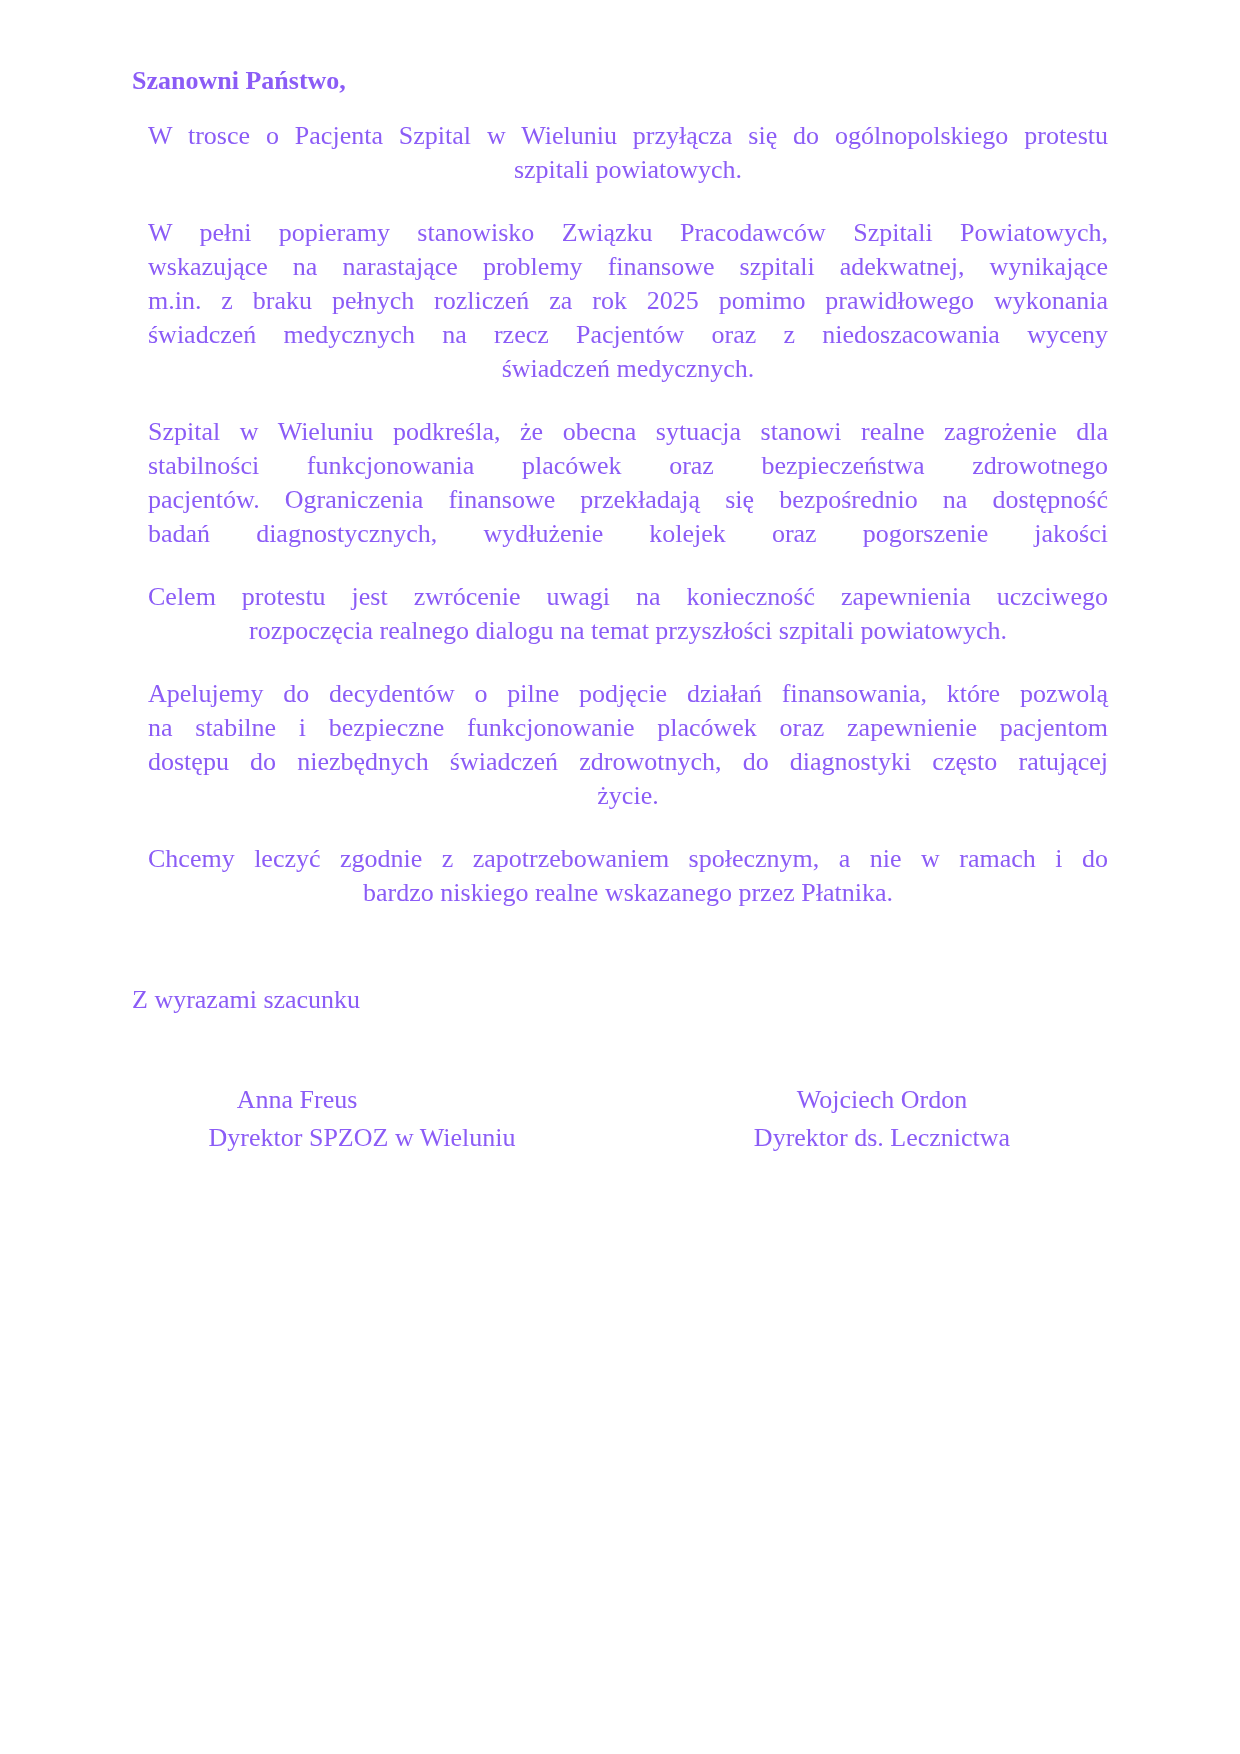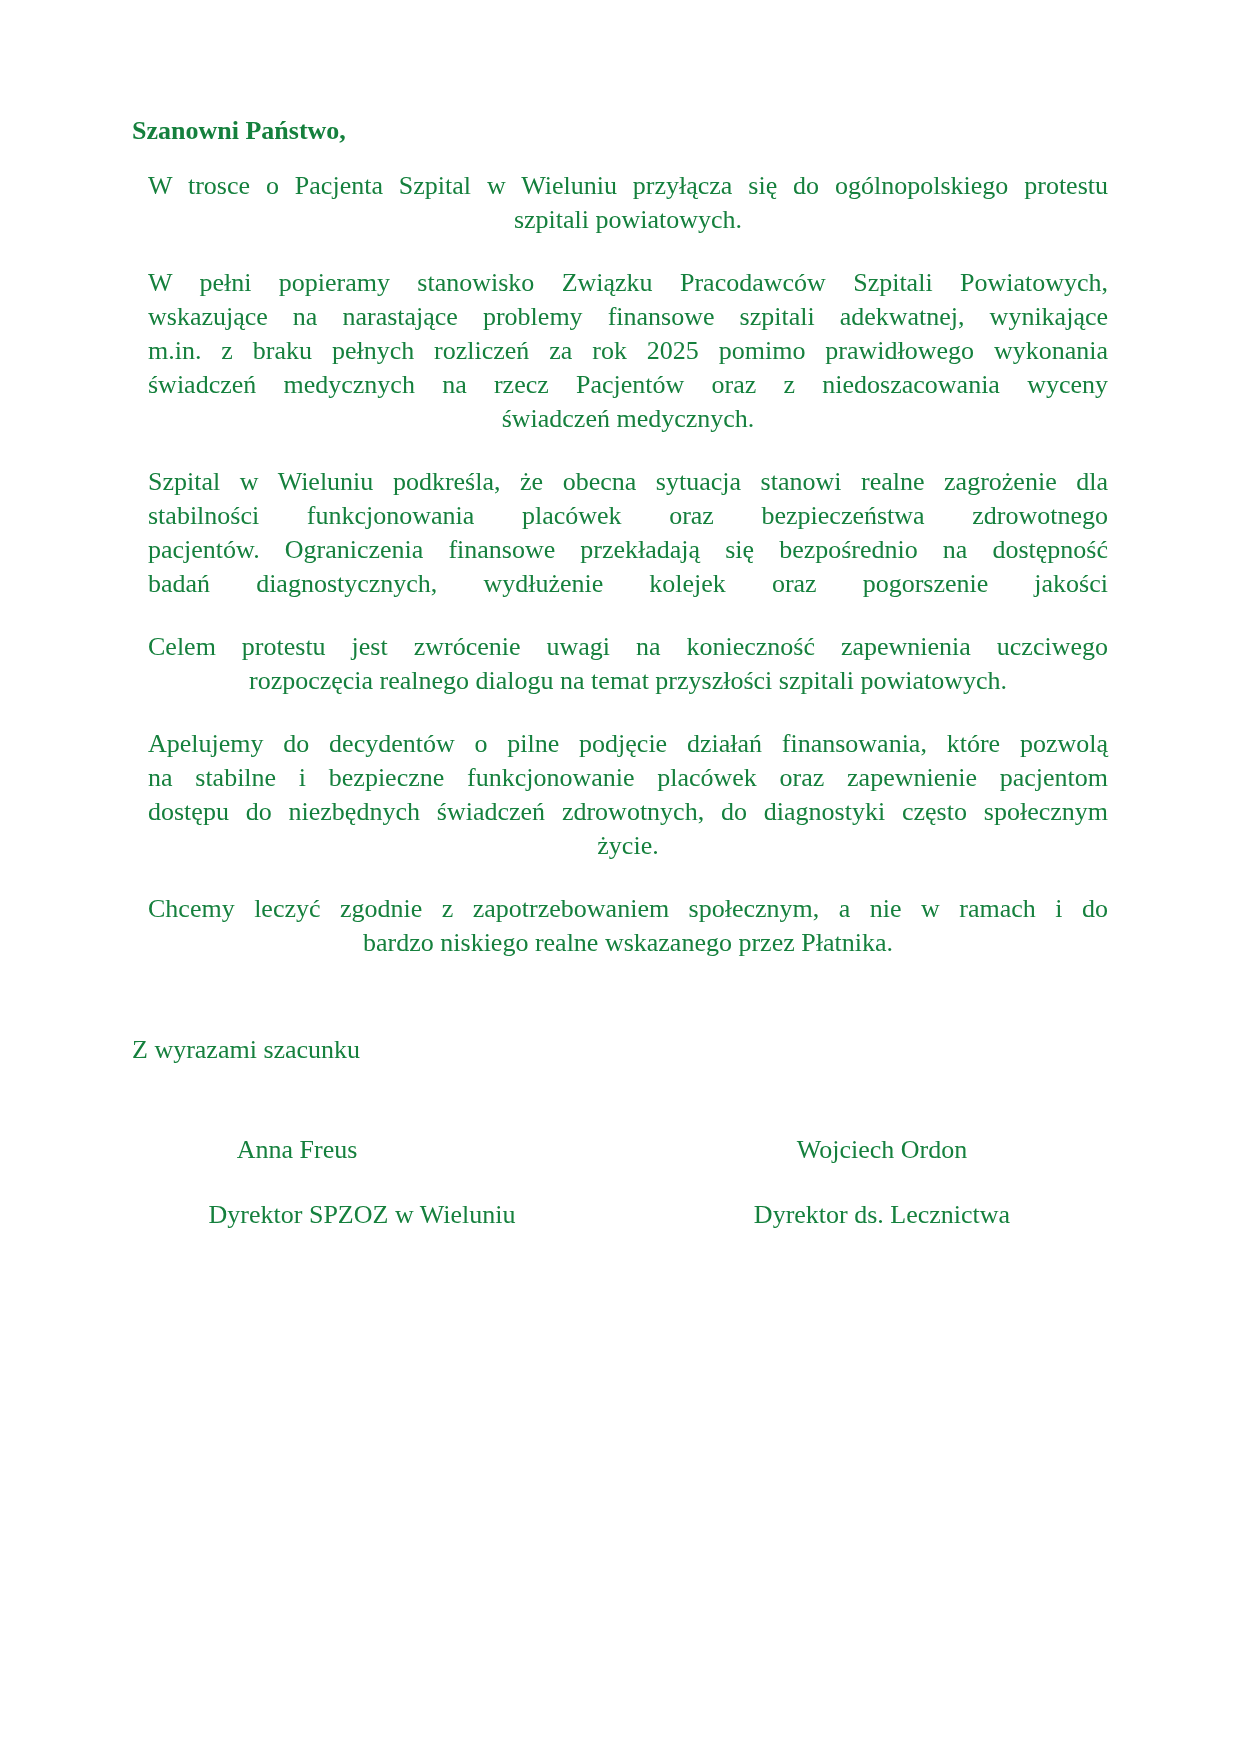--- a/index.html
+++ b/index.html
@@ -2,25 +2,25 @@
 <html lang="pl"><head>
 <meta charset="utf-8">
 <style>
   html, body { margin: 0; padding: 0; background: #ffffff; }
   .page {
     position: relative;
     width: 1240px;
     height: 1754px;
     margin: 0 auto;
     background: #ffffff;
-    color: #15803d;
+    color: #8b5cf6;
     font-family: "Liberation Serif", "DejaVu Serif", serif;
     font-size: 26px;
     box-sizing: border-box;
-    padding: 114px 132px 0 132px;
+    padding: 64px 132px 0 132px;
     overflow: hidden;
   }
   .salutation {
     font-weight: bold;
     font-size: 26px;
     line-height: 34px;
     margin: 0 0 21px 0;
   }
   .para { margin: 0 0 29px 16px; }
   .line { line-height: 34px; min-height: 34px; }
@@ -32,21 +32,21 @@
     margin: 73px 0 0 0;
   }
   .signatures {
     display: flex;
     justify-content: space-between;
     margin-top: 66px;
   }
   .sig-col { text-align: center; }
   .sig-col-left  { width: 380px; margin-left: 40px; }
   .sig-col-right { width: 400px; margin-right: 26px; }
-  .sig-name  { line-height: 34px; margin: 0 0 31px 0; }
+  .sig-name  { line-height: 34px; margin: 0 0 4px 0; }
   .sig-title { line-height: 34px; margin: 0; }
   
   .sig-col-left .sig-name { padding-right: 130px; }
 </style>
 </head>
 <body>
 
 <div class="page">
 
   <p class="salutation">Szanowni Państwo,</p>
@@ -69,21 +69,21 @@
         <div class="line jline">pacjentów. Ograniczenia finansowe przekładają się bezpośrednio na dostępność</div>
         <div class="line jline">badań diagnostycznych, wydłużenie kolejek oraz pogorszenie jakości</div>
       </div>
       <div class="para">
         <div class="line jline">Celem protestu jest zwrócenie uwagi na konieczność zapewnienia uczciwego</div>
         <div class="line lastline">rozpoczęcia realnego dialogu na temat przyszłości szpitali powiatowych.</div>
       </div>
       <div class="para">
         <div class="line jline">Apelujemy do decydentów o pilne podjęcie działań finansowania, które pozwolą</div>
         <div class="line jline">na stabilne i bezpieczne funkcjonowanie placówek oraz zapewnienie pacjentom</div>
-        <div class="line jline">dostępu do niezbędnych świadczeń zdrowotnych, do diagnostyki często społecznym</div>
+        <div class="line jline">dostępu do niezbędnych świadczeń zdrowotnych, do diagnostyki często ratującej</div>
         <div class="line lastline">życie.</div>
       </div>
       <div class="para">
         <div class="line jline">Chcemy leczyć zgodnie z zapotrzebowaniem społecznym, a nie w ramach i do</div>
         <div class="line lastline">bardzo niskiego realne wskazanego przez Płatnika.</div>
       </div>
     </div>
 
   <p class="closing">Z wyrazami szacunku</p>
 

